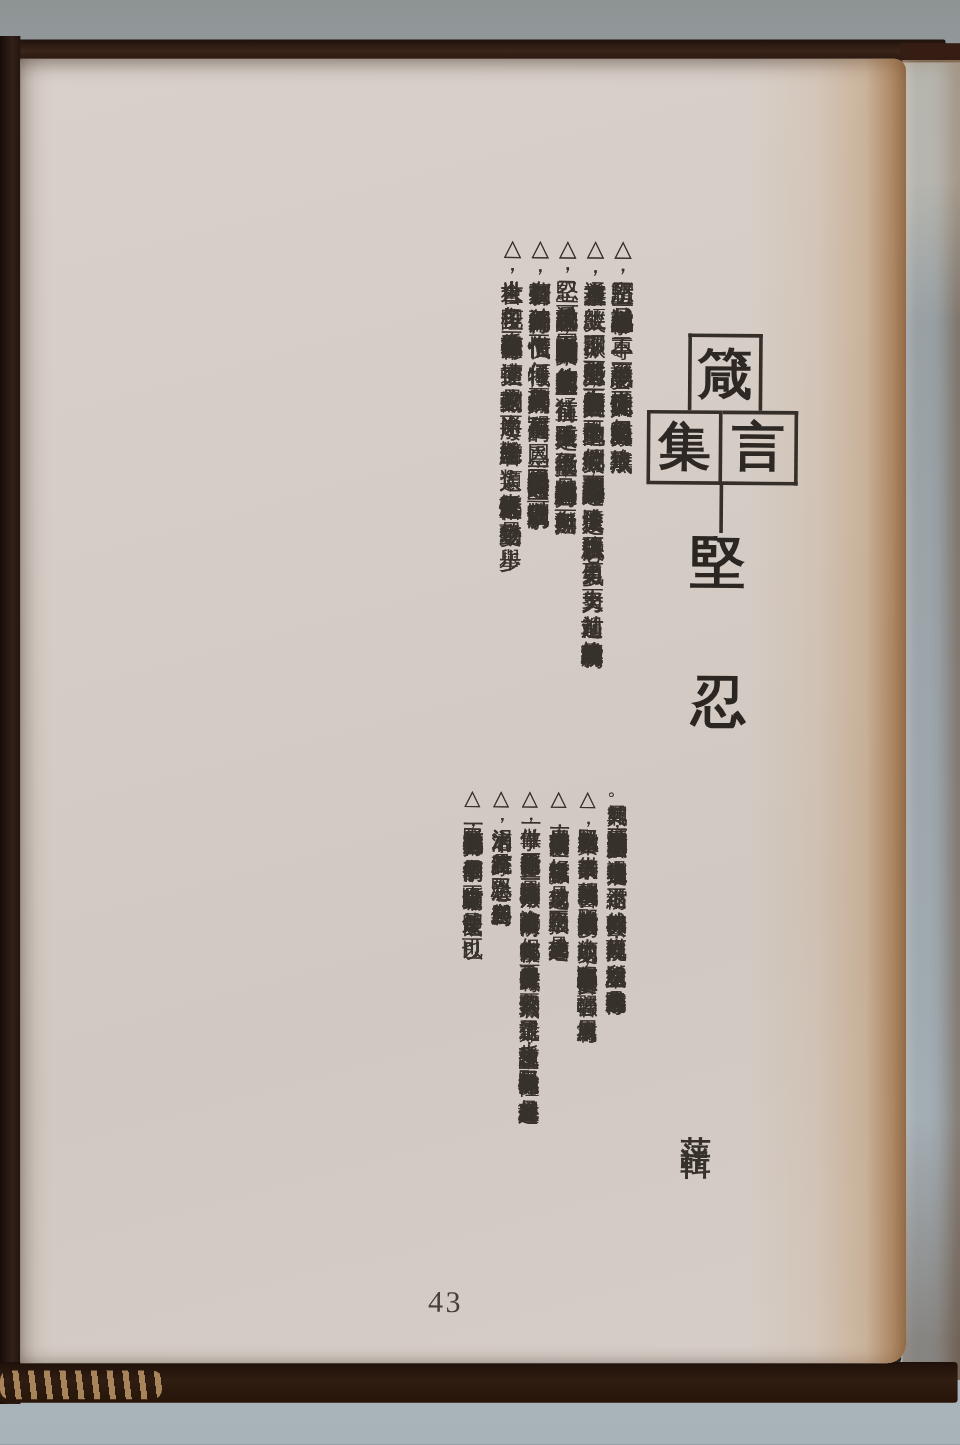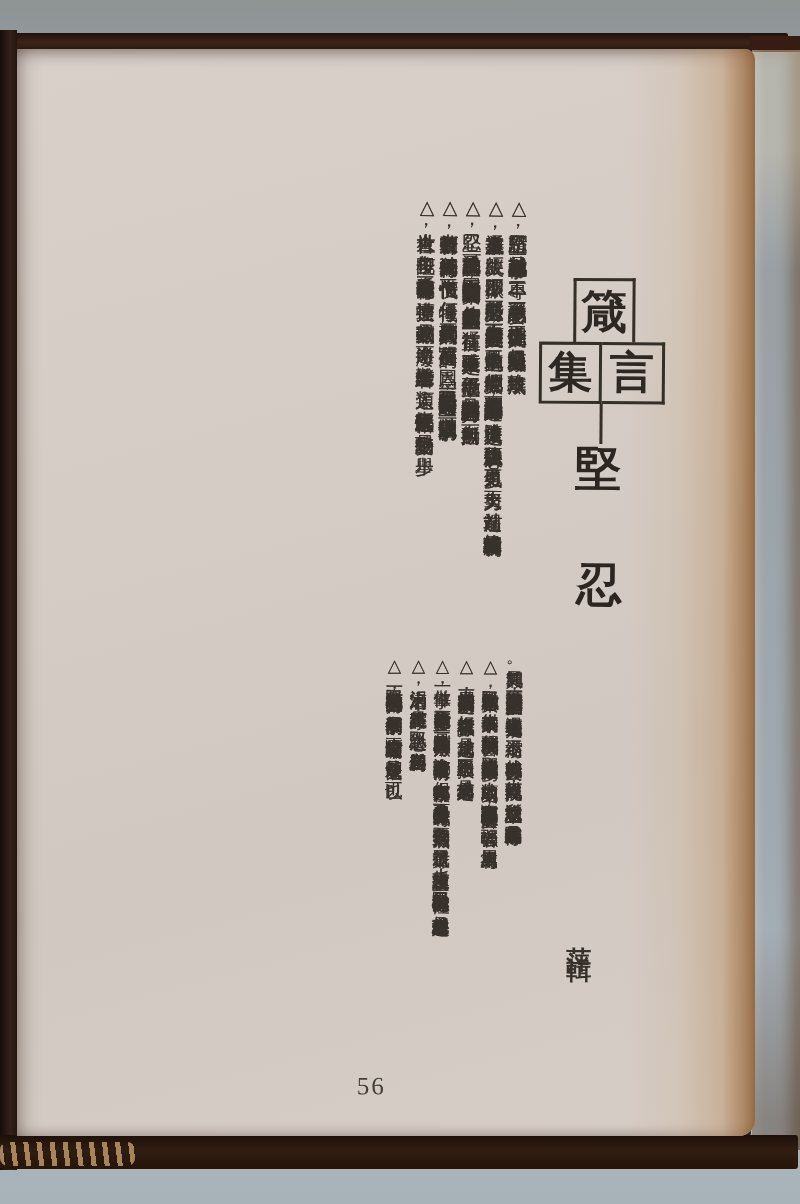--- a/index.html
+++ b/index.html
@@ -98,16 +98,16 @@
         <p>卽其勇氣。須知世事不能盡屬平易而無一點波折，遇事往往稍一逡巡狐疑，退縮不前，成功的機會卽行失去，從此無可挽回；所以您想成功立業，非先具備堅忍的條件不可。</p>
         <p>△以堅忍的意志當作資本，去從事事業的，其能得到成功的機會，比那些以金錢爲事業資本的人爲多。人類的成功史，在在都證明「堅忍」可以使窮者變富，弱者轉强，無用成爲有用。</p>
         <p>△世人常用機智來衡量一個人的處世，好像祇有權謀術數，才是成功之鍵，不知堅忍不拔，才是成功必備之鑰。</p>
         <p>△做一件事，能否不達目的誓不休止，這是測驗人類品格的一種方法。許多人都肯隨着大衆而向前，但在大家都向後轉，而自己覺得是在孤身作戰時，要仍然堅持到底，這就很難了。哲人愛廸生曾說：「堅忍是最難能的一種德性」，想必就是基於這種道理。</p>
         <p>△涓涓之水滴，終將貫穿鐵石；堅忍之決心，必與勝利爲伍。</p>
         <p>△堅忍有一種成就大功業的神奇力量，有一個最簡單的例子，不斷咬嚙貫穿堤壩，卽使是一隻老鼠，也可以</p>
       </div>
 
       <div class="editor">萍輯</div>
 
-      <div class="page-number">56</div>
+      <div class="page-number">43</div>
     </div>
   </div>
 </div>
 
 </body></html>

